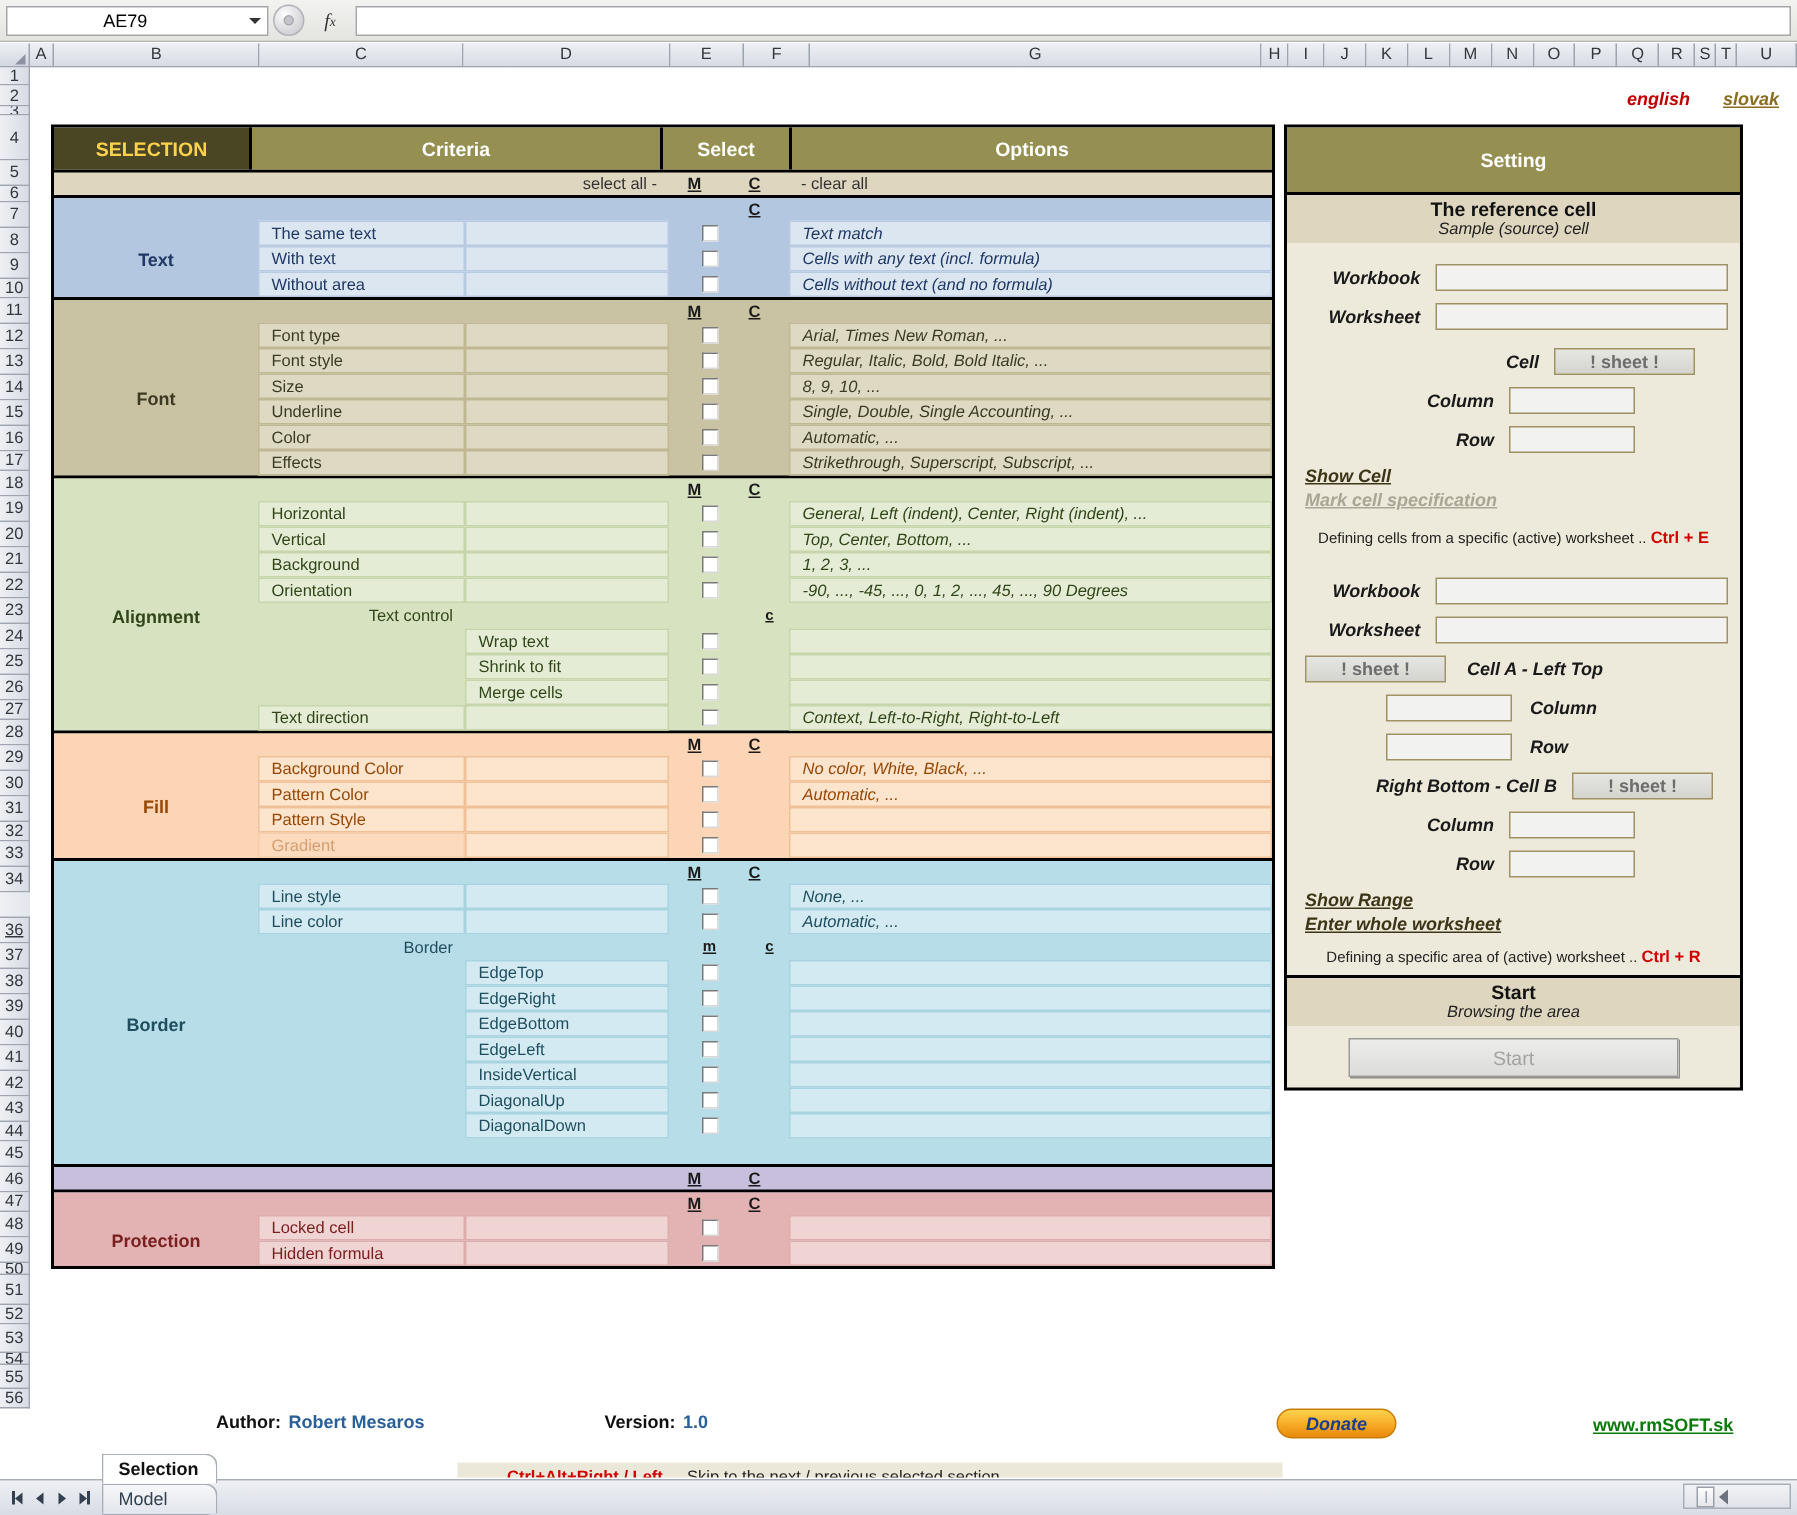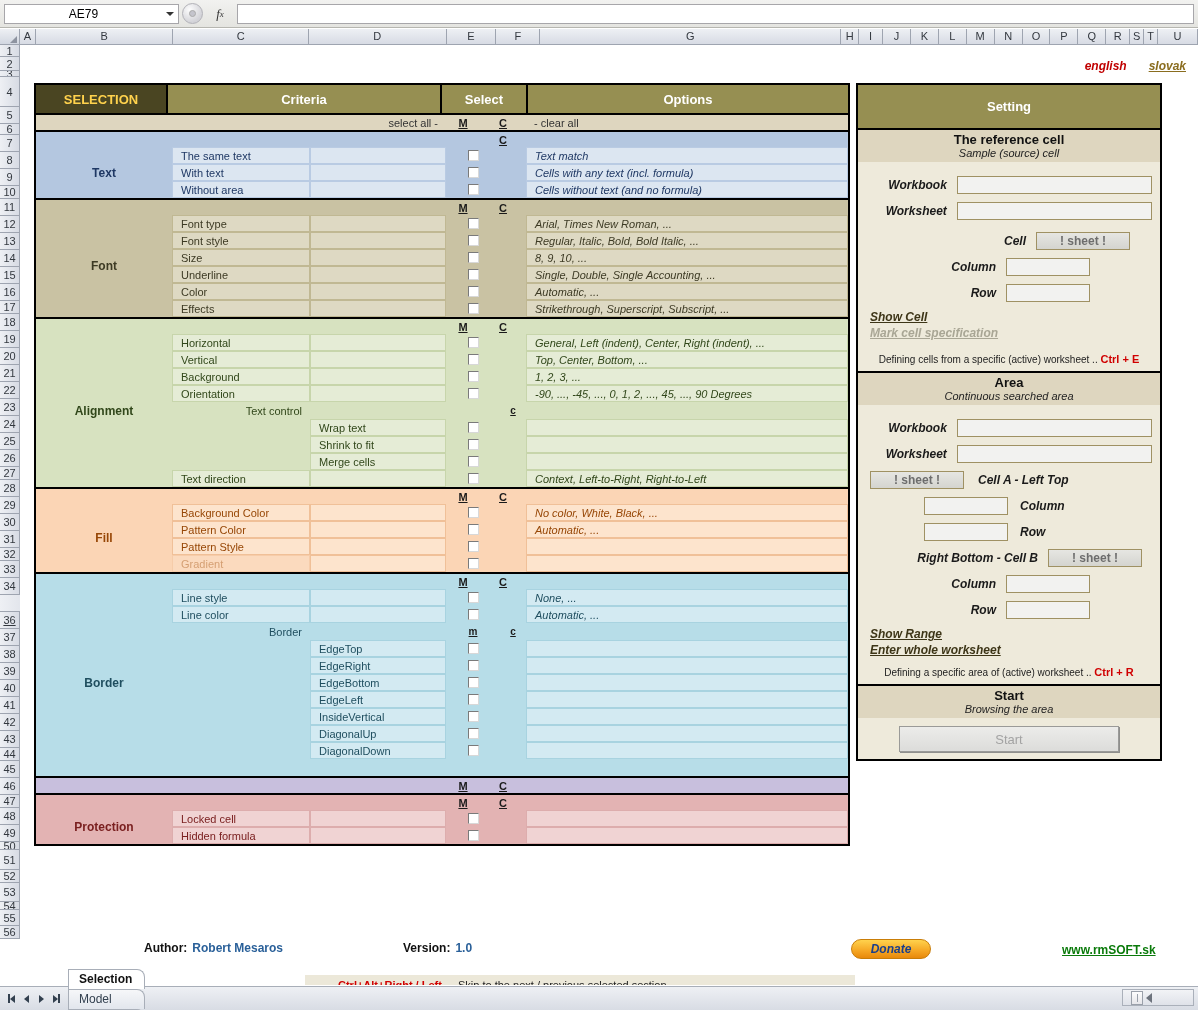--- a/index.html
+++ b/index.html
@@ -864,24 +864,20 @@
         <span class="fin" style="width:84px"></span>
       </div>
       <div class="linkline" style="margin-top:4px">Show Cell</div>
       <div class="linkline dim" style="margin-top:2px">Mark cell specification</div>
       <div class="notel" style="margin-top:10px">
         <span>Defining cells from a specific (active) worksheet  ..</span>
         <span class="shortcut">Ctrl + E</span>
       </div>
     </div>
 
-    <div class="set-sub divider">
-      <div class="t1">Area</div>
-      <div class="t2">Continuous searched area</div>
-    </div>
     <div class="set-body">
       <div class="frow" style="margin-top:8px">
         <span class="flabel" style="width:92px;text-align:right;padding-right:10px">Workbook</span>
         <span class="fin" style="width:198px"></span>
       </div>
       <div class="frow">
         <span class="flabel" style="width:92px;text-align:right;padding-right:10px">Worksheet</span>
         <span class="fin" style="width:198px"></span>
       </div>
       <div class="frow" style="margin-top:6px">

